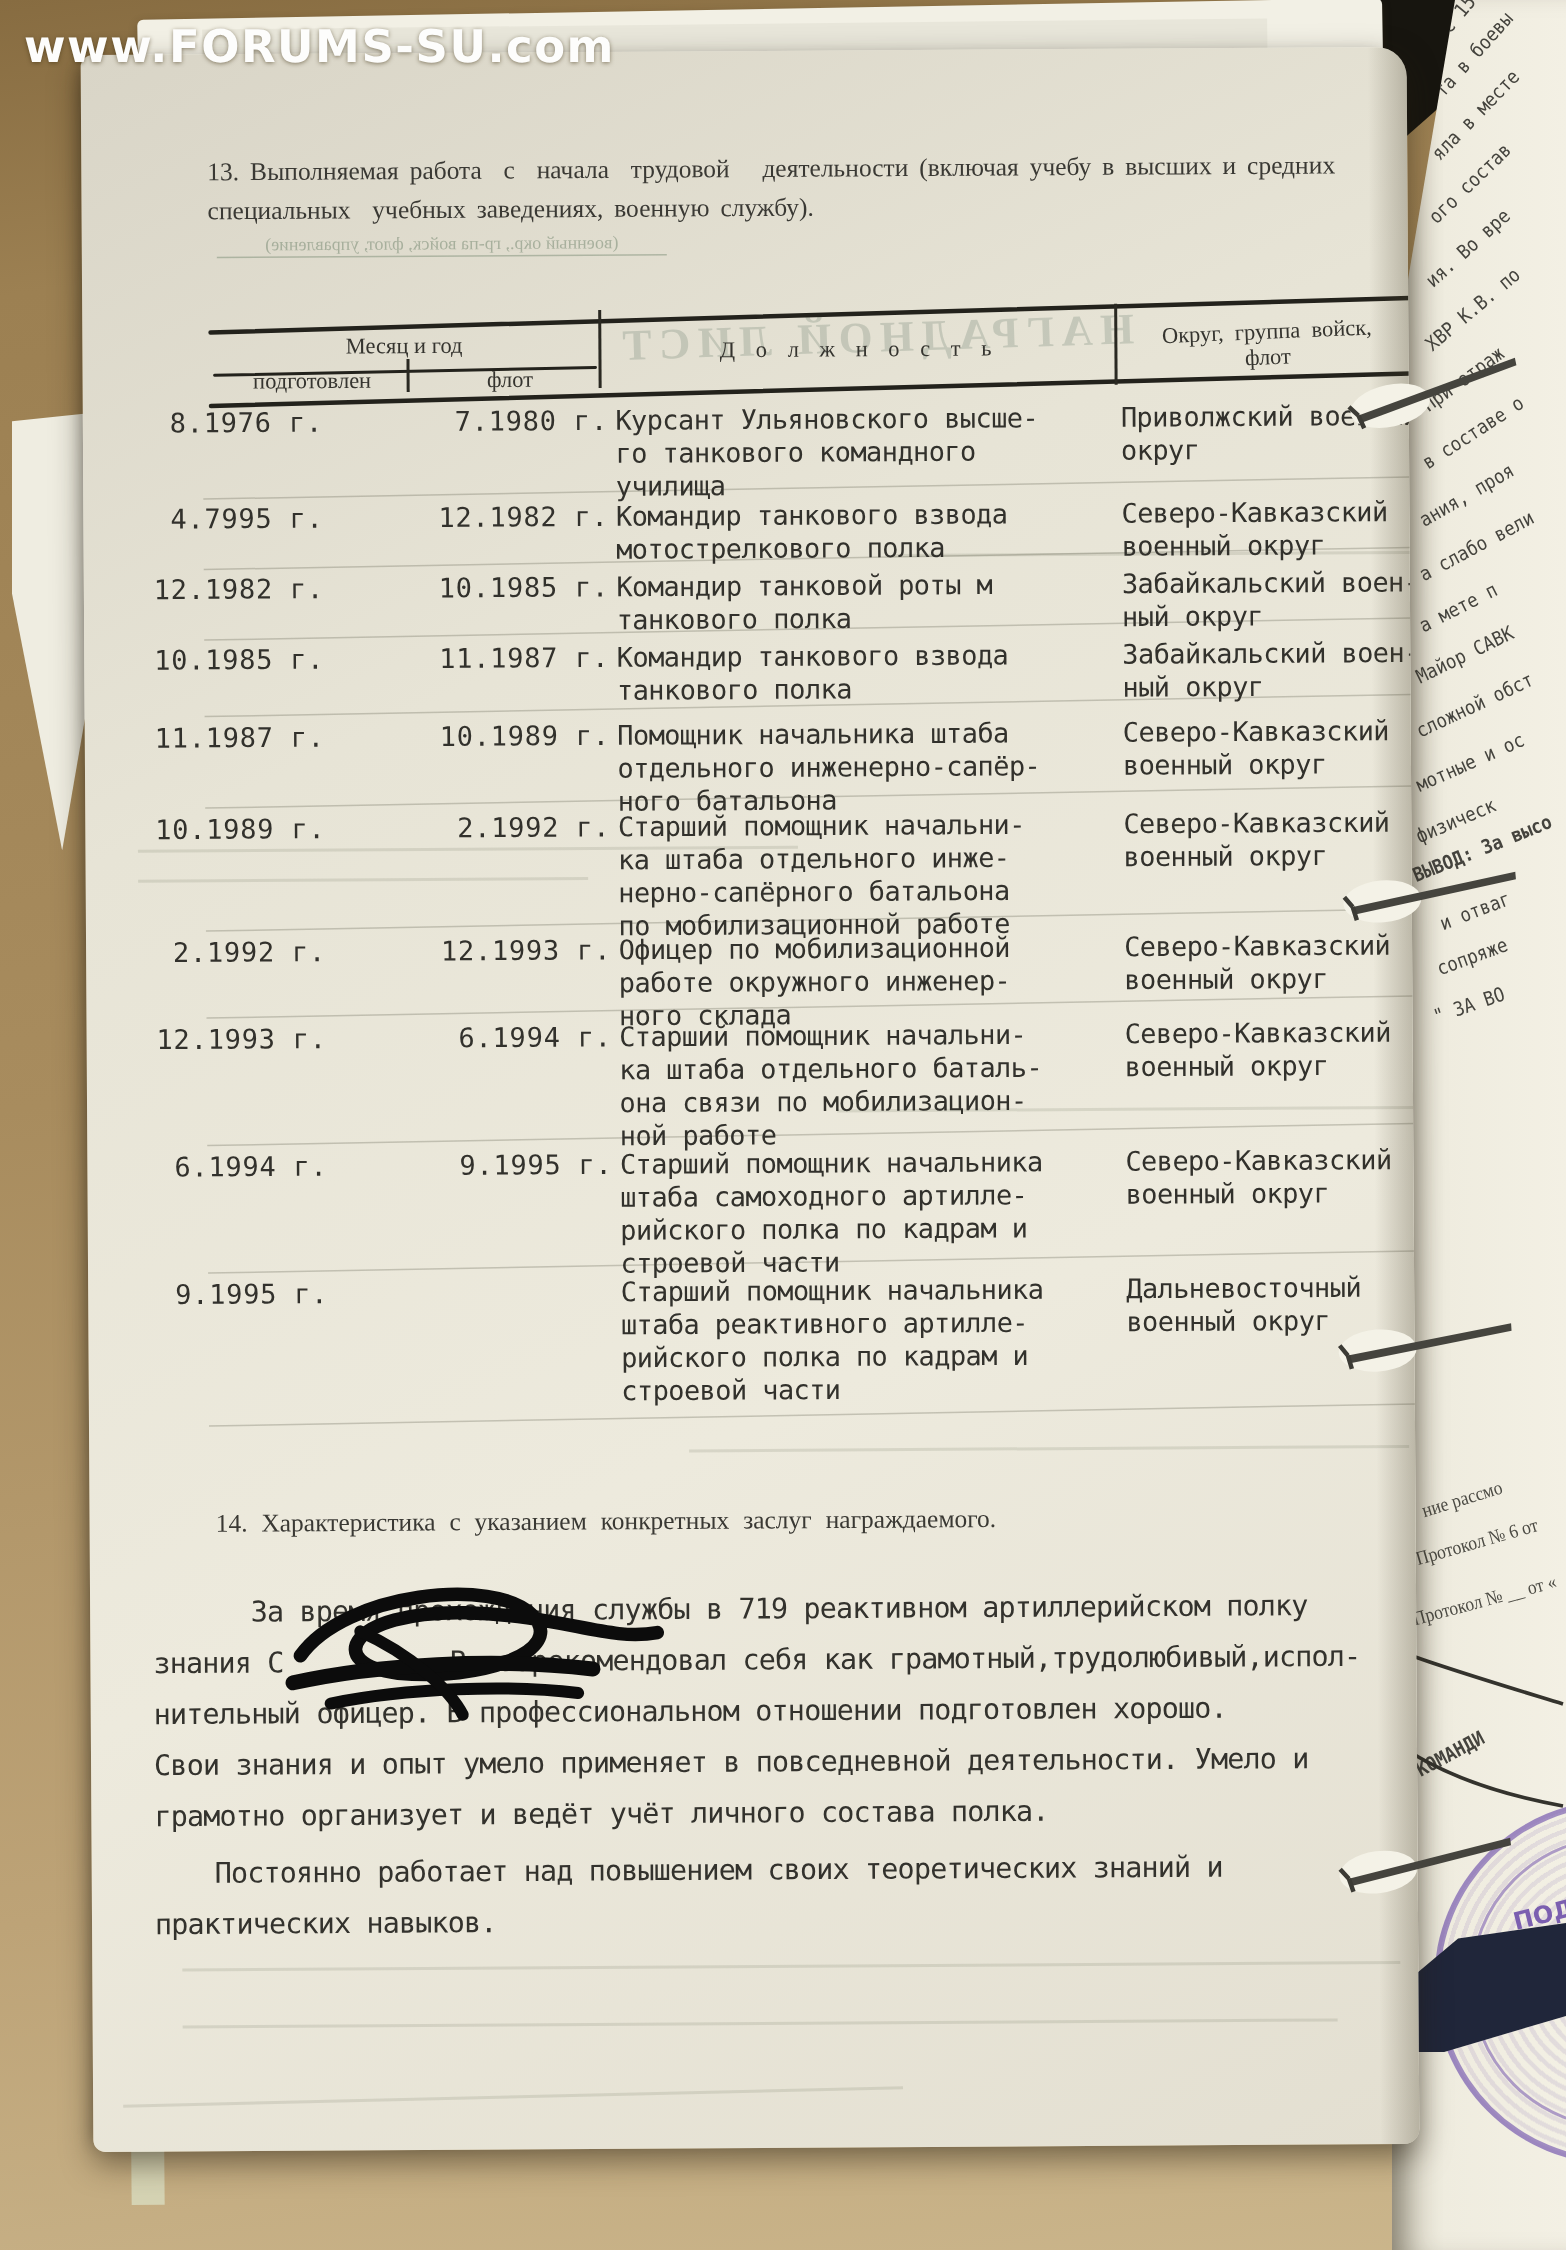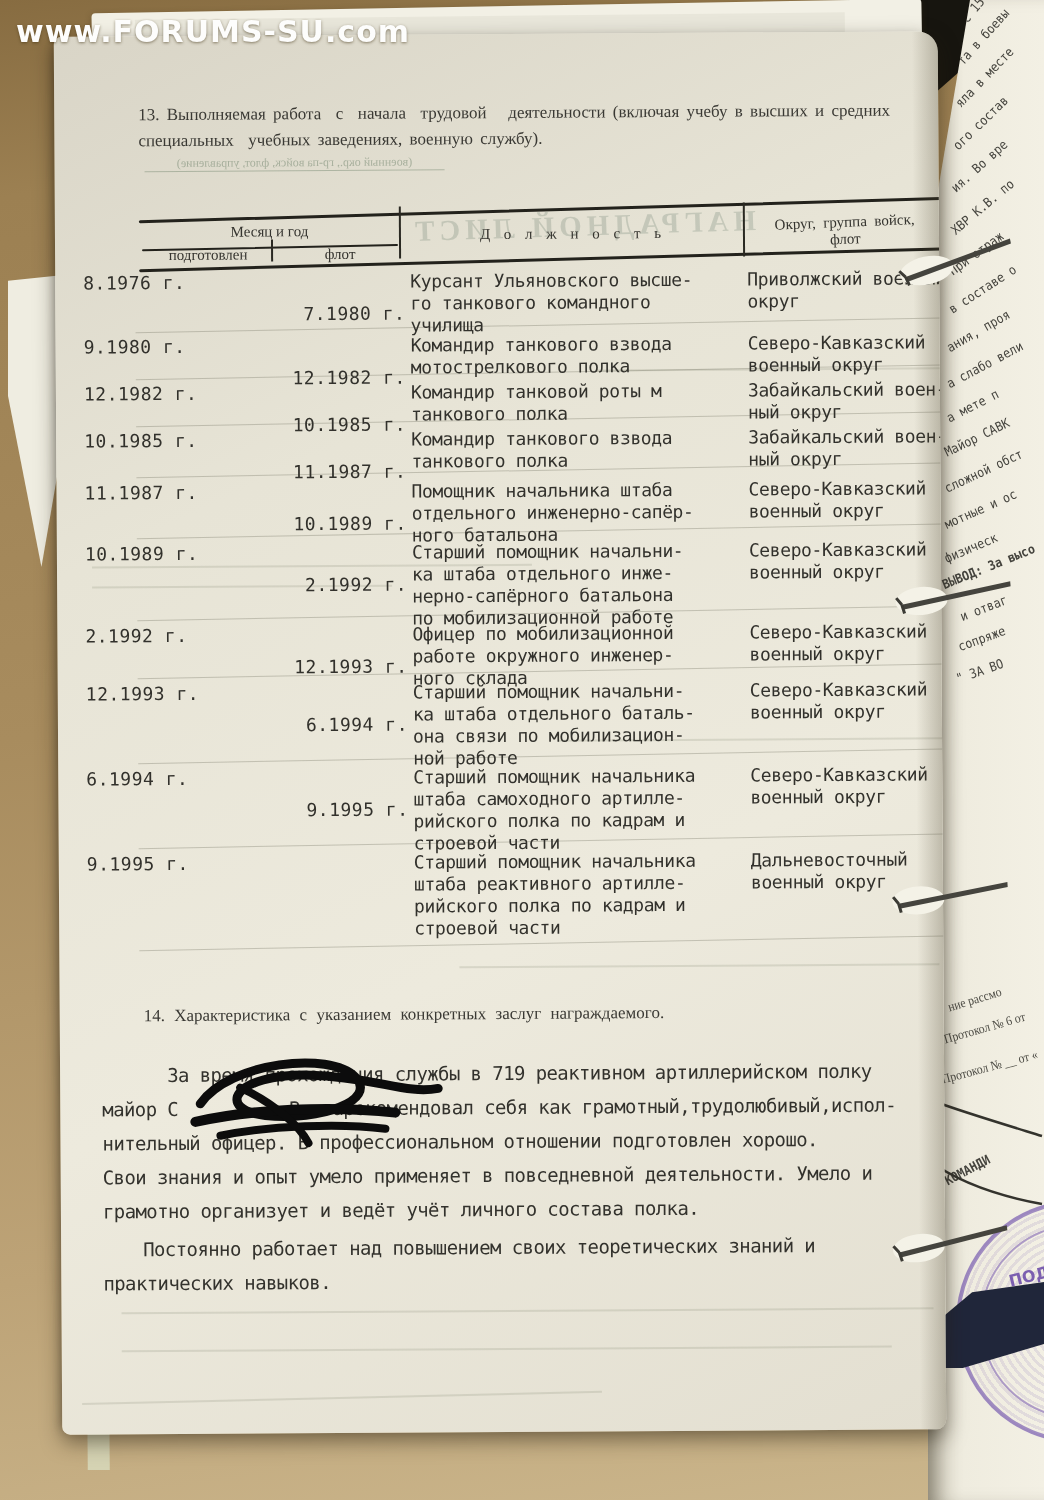--- a/index.html
+++ b/index.html
@@ -55,22 +55,22 @@
   .ghost-title{left:355px;top:176px;font-size:29px;font-weight:bold;letter-spacing:5px;
     color:rgba(105,122,108,.26);transform:scaleX(-1) rotate(1.5deg);}
   .bleed{position:absolute;height:2px;background:rgba(116,122,100,.18);}
 
   
   .hline{position:absolute;background:#23221c;height:3px;border-radius:2px;transform-origin:left center;}
   .vline{position:absolute;width:2px;background:#2a2922;}
   .th{position:absolute;font-family:"Liberation Serif",serif;font-size:15px;color:#35342f;text-align:center;line-height:17px;}
   .rsep{position:absolute;left:80px;width:812px;height:1px;background:rgba(100,98,84,.30);transform:rotate(-.7deg);transform-origin:left center;}
   .trow{position:absolute;left:0;width:100%;font-size:18px;line-height:22px;color:#32312c;}
-  .trow .c1{position:absolute;left:28px;width:132px;text-align:left;letter-spacing:.5px;}
-  .trow .c2{position:absolute;left:223px;width:127px;text-align:right;letter-spacing:.5px;margin-top:32px;}
+  .trow .c1{position:absolute;left:28px;width:132px;text-align:right;letter-spacing:.5px;}
+  .trow .c2{position:absolute;left:223px;width:127px;text-align:right;letter-spacing:.5px;}
   .trow .c3{position:absolute;left:355px;width:336px;letter-spacing:-.4px;}
   .trow .c4{position:absolute;left:692px;width:200px;letter-spacing:-.4px;}
 
   
   .para{position:absolute;left:42px;width:850px;font-size:19px;line-height:34px;color:#33322d;letter-spacing:-.6px;}
   .ind1{display:inline-block;width:65px;}
   .ind2{display:inline-block;width:40px;}
   .gapname{display:inline-block;width:100px;}
   .scribble{left:120px;top:1008px;width:270px;height:110px;}
 
@@ -167,21 +167,21 @@
   <div class="trow mono" style="top:236px;">
     <div class="c1">8.1976 г.</div>
     <div class="c2">7.1980 г.</div>
     <div class="c3 pre">Курсант Ульяновского высше-
 го танкового командного
 училища</div>
     <div class="c4 pre">Приволжский военный
 округ</div>
   </div>
   <div class="trow mono" style="top:300px;">
-    <div class="c1">9.1980 г.</div>
+    <div class="c1">4.7995 г.</div>
     <div class="c2">12.1982 г.</div>
     <div class="c3 pre">Командир танкового взвода
 мотострелкового полка</div>
     <div class="c4 pre">Северо-Кавказский
 военный округ</div>
   </div>
   <div class="trow mono" style="top:347px;">
     <div class="c1">12.1982 г.</div>
     <div class="c2">10.1985 г.</div>
     <div class="c3 pre">Командир танковой роты м
@@ -254,21 +254,21 @@
 строевой части</div>
     <div class="c4 pre">Дальневосточный
 военный округ</div>
   </div>
 
   <div class="abs h14 serif">14. Характеристика  с  указанием  конкретных  заслуг награждаемого.</div>
 
   <div class="para mono" style="top:1022px;">
     <div><span class="ind1"></span><span>За время прохождения службы в 719 реактивном артиллерийском полку</span></div>
     <div>
-      <span>майор С</span><span class="gapname"></span><span>.В. зарекомендовал себя как грамотный,трудолюбивый,испол-</span>
+      <span>знания С</span><span class="gapname"></span><span>.В. зарекомендовал себя как грамотный,трудолюбивый,испол-</span>
     </div>
     <div>нительный офицер. В профессиональном отношении подготовлен хорошо.</div>
     <div>Свои знания и опыт умело применяет в повседневной деятельности. Умело и</div>
     <div>грамотно организует и ведёт учёт личного состава полка.</div>
   </div>
 
   <div class="para mono" style="top:1196px;">
     <span class="ind2"></span><span class="pre">Постоянно работает над повышением своих теоретических знаний и
 практических навыков.</span>
   </div>

